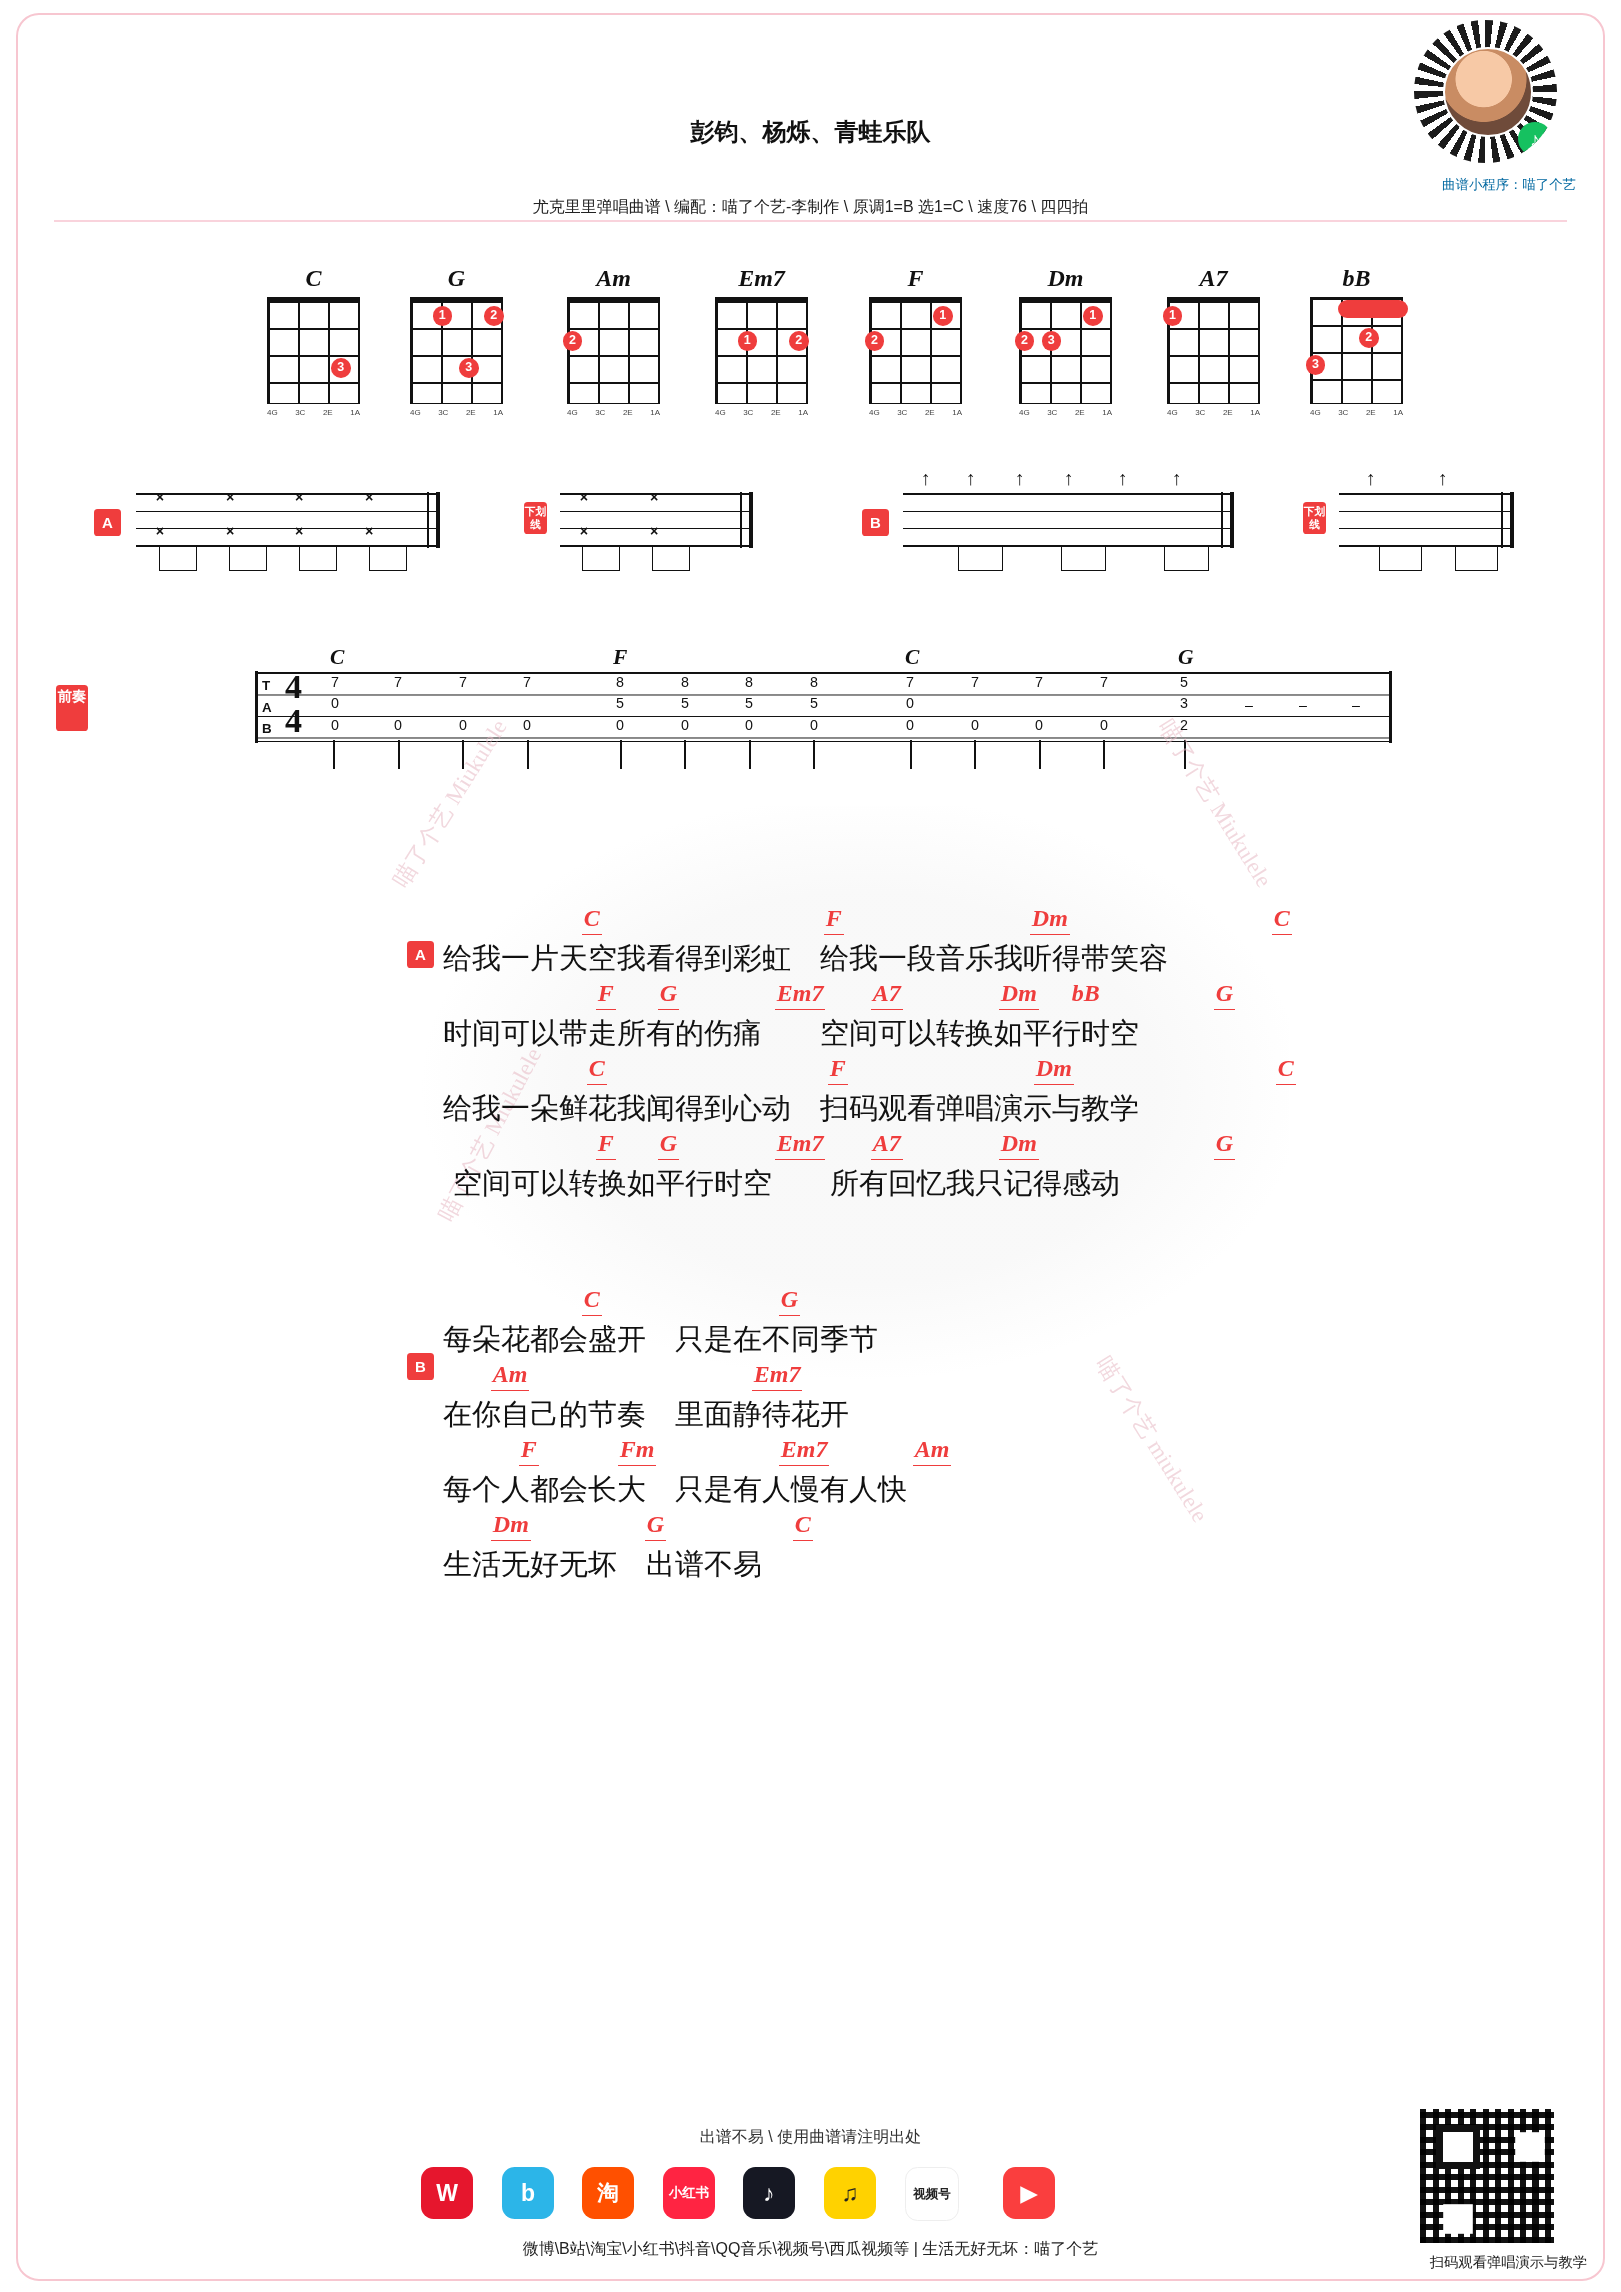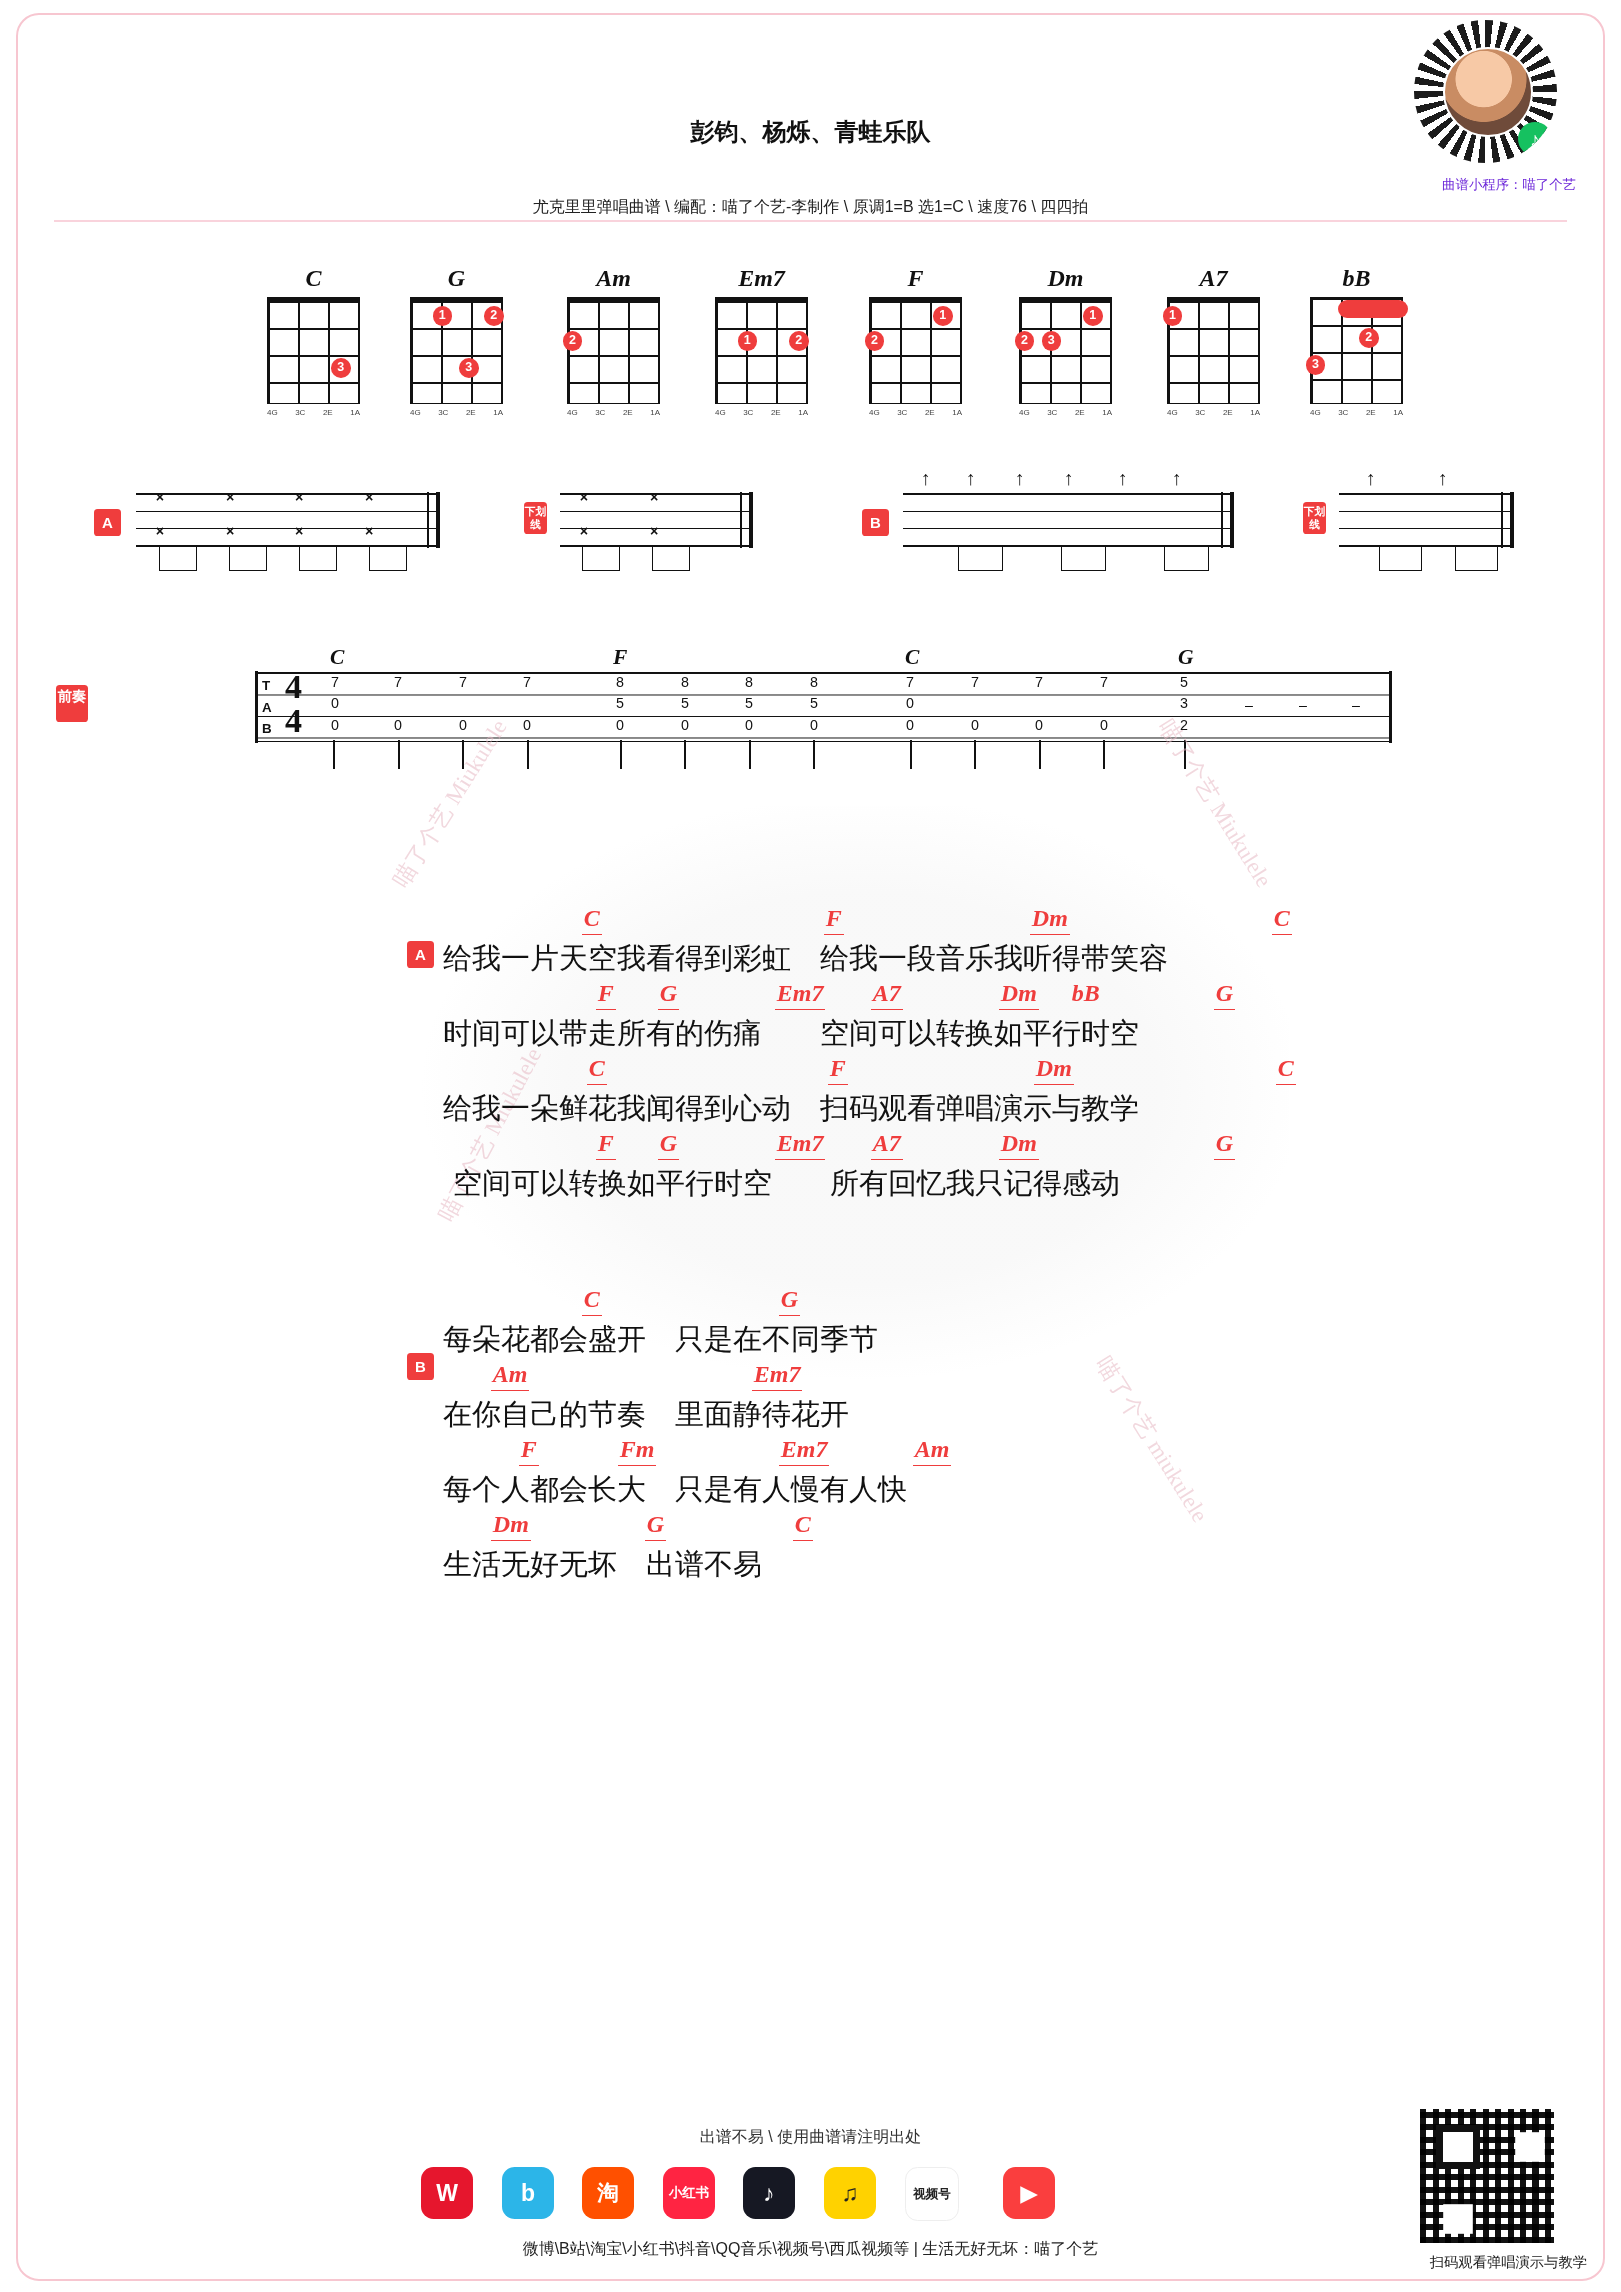--- a/index.html
+++ b/index.html
@@ -61,21 +61,21 @@
     position:absolute;left:29px;top:27px;width:86px;height:86px;border-radius:50%;
     background:radial-gradient(circle at 45% 35%, #f7c9a6 0 38%, #c98c63 39% 58%, #6f4b3a 59% 100%);
     border:2.7px solid #fff;
   }
   .qr-top .badge{
     position:absolute;right:5.4px;bottom:7.2px;width:34px;height:34px;border-radius:50%;
     background:#16c160;color:#fff;font-size:19.7px;line-height:34px;text-align:center;
   }
   .qr-caption{
     position:absolute;right:45px;top:176px;
-    font-size:13.4px;color:#6d28d9;
+    font-size:13.4px;color:#0369a1;
   }
   
   .chords{
     position:absolute;left:264px;top:265px;width:1128px;height:179px;
   }
   .chord{
     position:absolute;width:99px;
   }
   .chord .cname{
     text-align:center;font-size:24px;font-style:italic;font-weight:bold;
@@ -100,21 +100,21 @@
   .strings{
     display:flex;justify-content:space-between;width:93px;margin:3.6px auto 0;
     font-size:8px;color:#444;
   }
   
   .strumrow{position:absolute;left:0;top:466px;width:100%;height:116px;}
   .tag{
     position:absolute;width:27px;height:27px;background:#ef3d3d;color:#fff;
     font-size:15px;font-weight:bold;line-height:27px;text-align:center;border-radius:3.6px;
   }
-  .tag.big{width:32px;height:37px;line-height:19.7px;font-size:14.3px;padding-top:1.8px;box-sizing:border-box;}
+  .tag.big{width:32px;height:46px;line-height:19.7px;font-size:14.3px;padding-top:1.8px;box-sizing:border-box;}
   .staff{
     position:absolute;height:52px;border-top:1.8px solid #111;border-bottom:1.8px solid #111;
     background:
       linear-gradient(to bottom,#111 1.3px,transparent 1.3px) 0 17px/100% 17px;
   }
   .staff .endbar{position:absolute;right:0;top:-1.8px;bottom:-1.8px;width:7.2px;border-left:2.7px solid #111;border-right:4.5px solid #111;}
   .xm{position:absolute;font-size:14.3px;font-weight:bold;color:#111;}
   .arrowup{position:absolute;font-size:19.7px;color:#111;}
   .beam{position:absolute;height:23px;border:1.8px solid #111;border-top:none;}
   .dstag{

